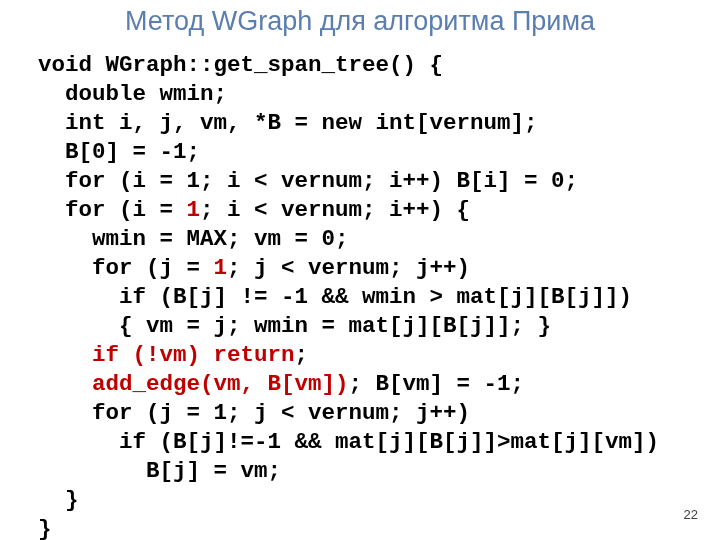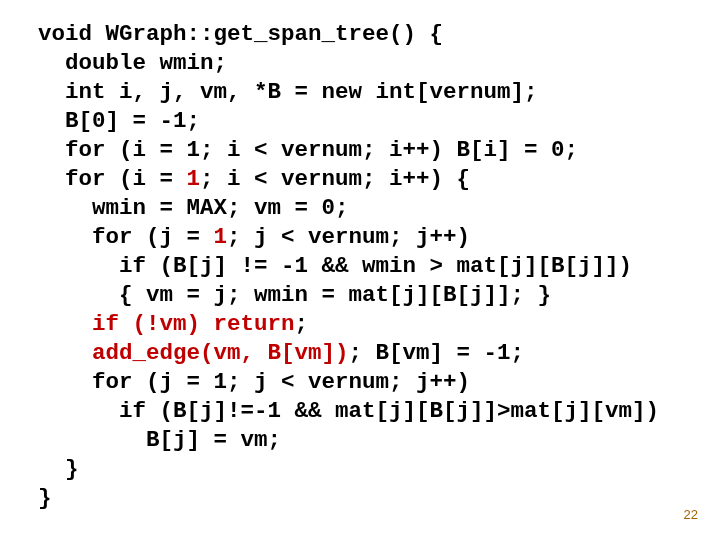--- a/index.html
+++ b/index.html
@@ -32,27 +32,28 @@
     line-height: 1.29;
     white-space: pre;
     color: #000;
   }
   .kred { color: #c00000; }
   .pagenum {
     position: absolute;
     right: 22px;
     bottom: 18px;
     font-size: 13px;
-    color: #a16207;
+    color: #404040;
   }
 </style>
 </head>
 <body>
 <div class="slide">
 
+<h1 class="title">Метод WGraph для алгоритма Прима</h1>
 
 <pre class="code"><span>void WGraph::get_span_tree() {</span>
 <span>  double wmin;</span>
 <span>  int i, j, vm, *B = new int[vernum];</span>
 <span>  B[0] = -1;</span>
 <span>  for (i = 1; i &lt; vernum; i++) B[i] = 0;</span>
 <span><span>  for (i = </span><span class="kred">1</span><span>; i &lt; vernum; i++) {</span></span>
 <span>    wmin = MAX; vm = 0;</span>
 <span><span>    for (j = </span><span class="kred">1</span><span>; j &lt; vernum; j++)</span></span>
 <span>      if (B[j] != -1 &amp;&amp; wmin &gt; mat[j][B[j]])</span>

